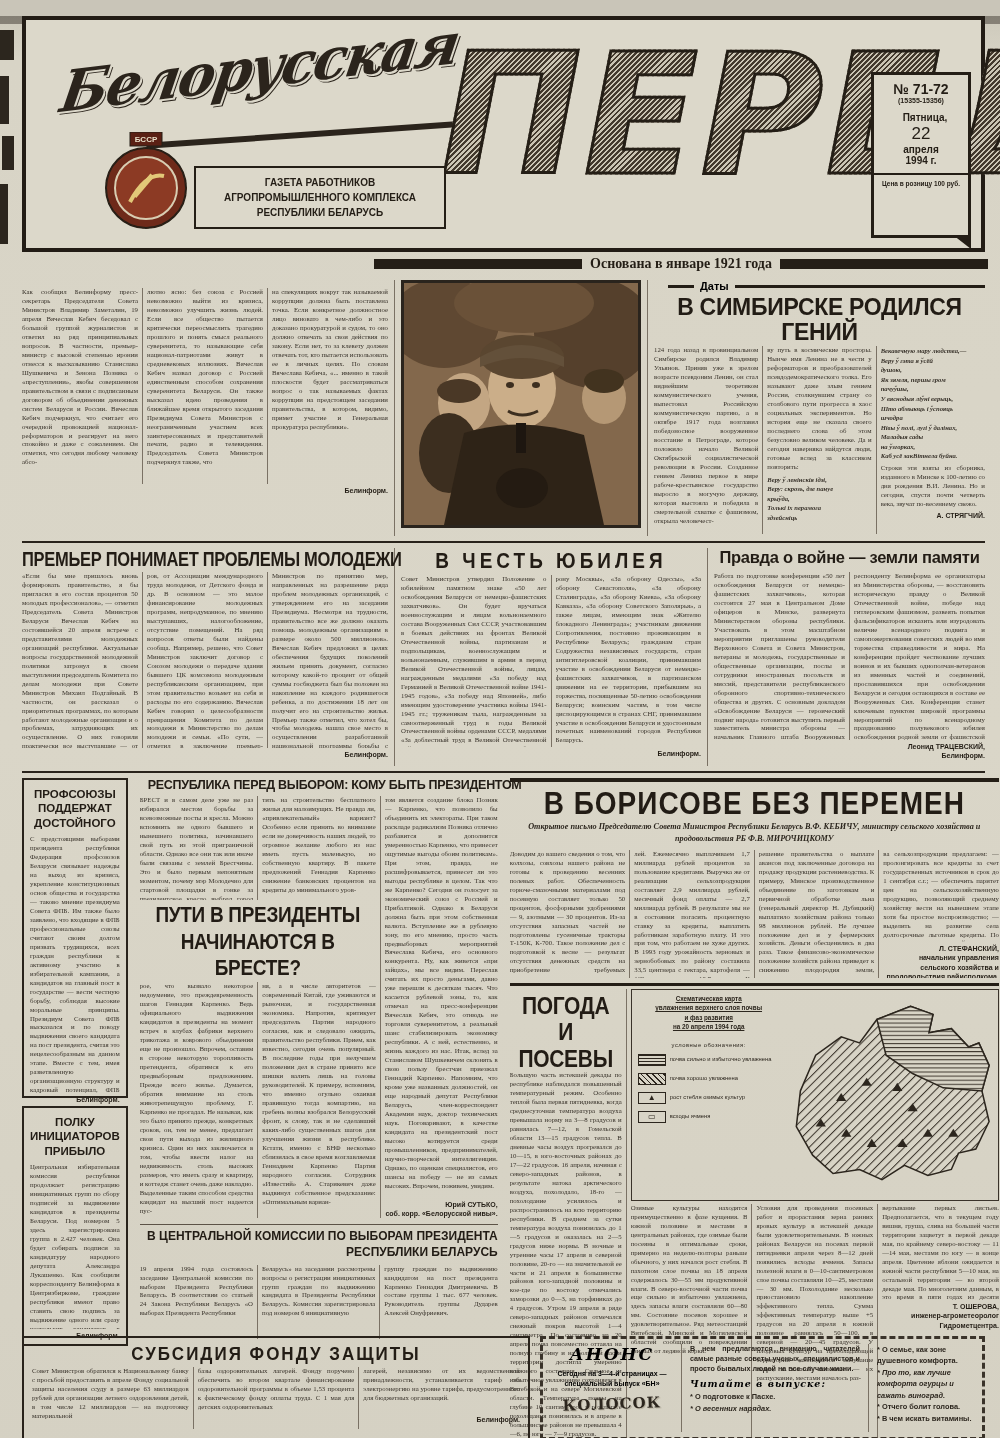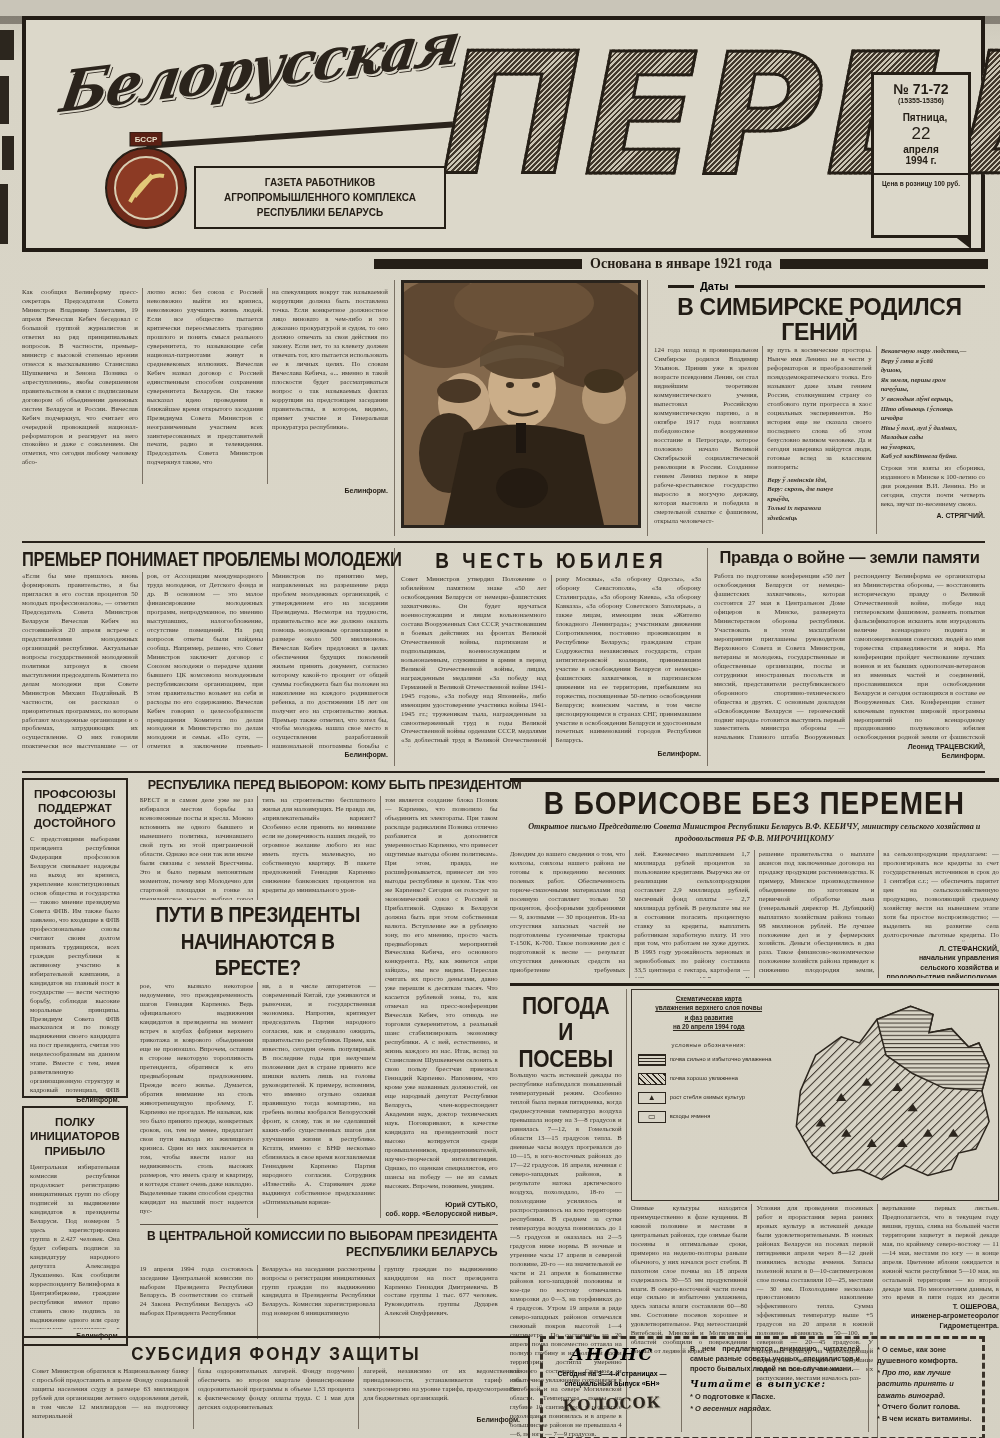--- a/index.html
+++ b/index.html
@@ -450,21 +450,21 @@
         <div style="width:1px;background:#7a7164"></div>
         <div style="width:170px">
           <div class="anons-intro">В нем предлагаются вниманию читателей самые разные советы ученых, специалистов и просто бывалых людей на все случаи жизни.</div>
           <div class="read-label">Читайте в выпуске:</div>
           <div class="anons-item">* О подготовке к Пасхе.</div>
           <div class="anons-item it">* О весенних нарядах.</div>
         </div>
         <div style="width:1px;background:#7a7164"></div>
         <div style="flex:1">
           <div class="anons-item">* О семье, как зоне душевного комфорта.</div>
-          <div class="anons-item it">* Про то, как лучше растить принять и сажать виноград.</div>
+          <div class="anons-item it">* Про то, как лучше комфорта огурцы и сажать виноград.</div>
           <div class="anons-item">* Отчего болит голова.</div>
           <div class="anons-item">* В чем искать витамины.</div>
         </div>
       </div>
     </div>
 
   </div>
 </div>
 
 </body></html>

